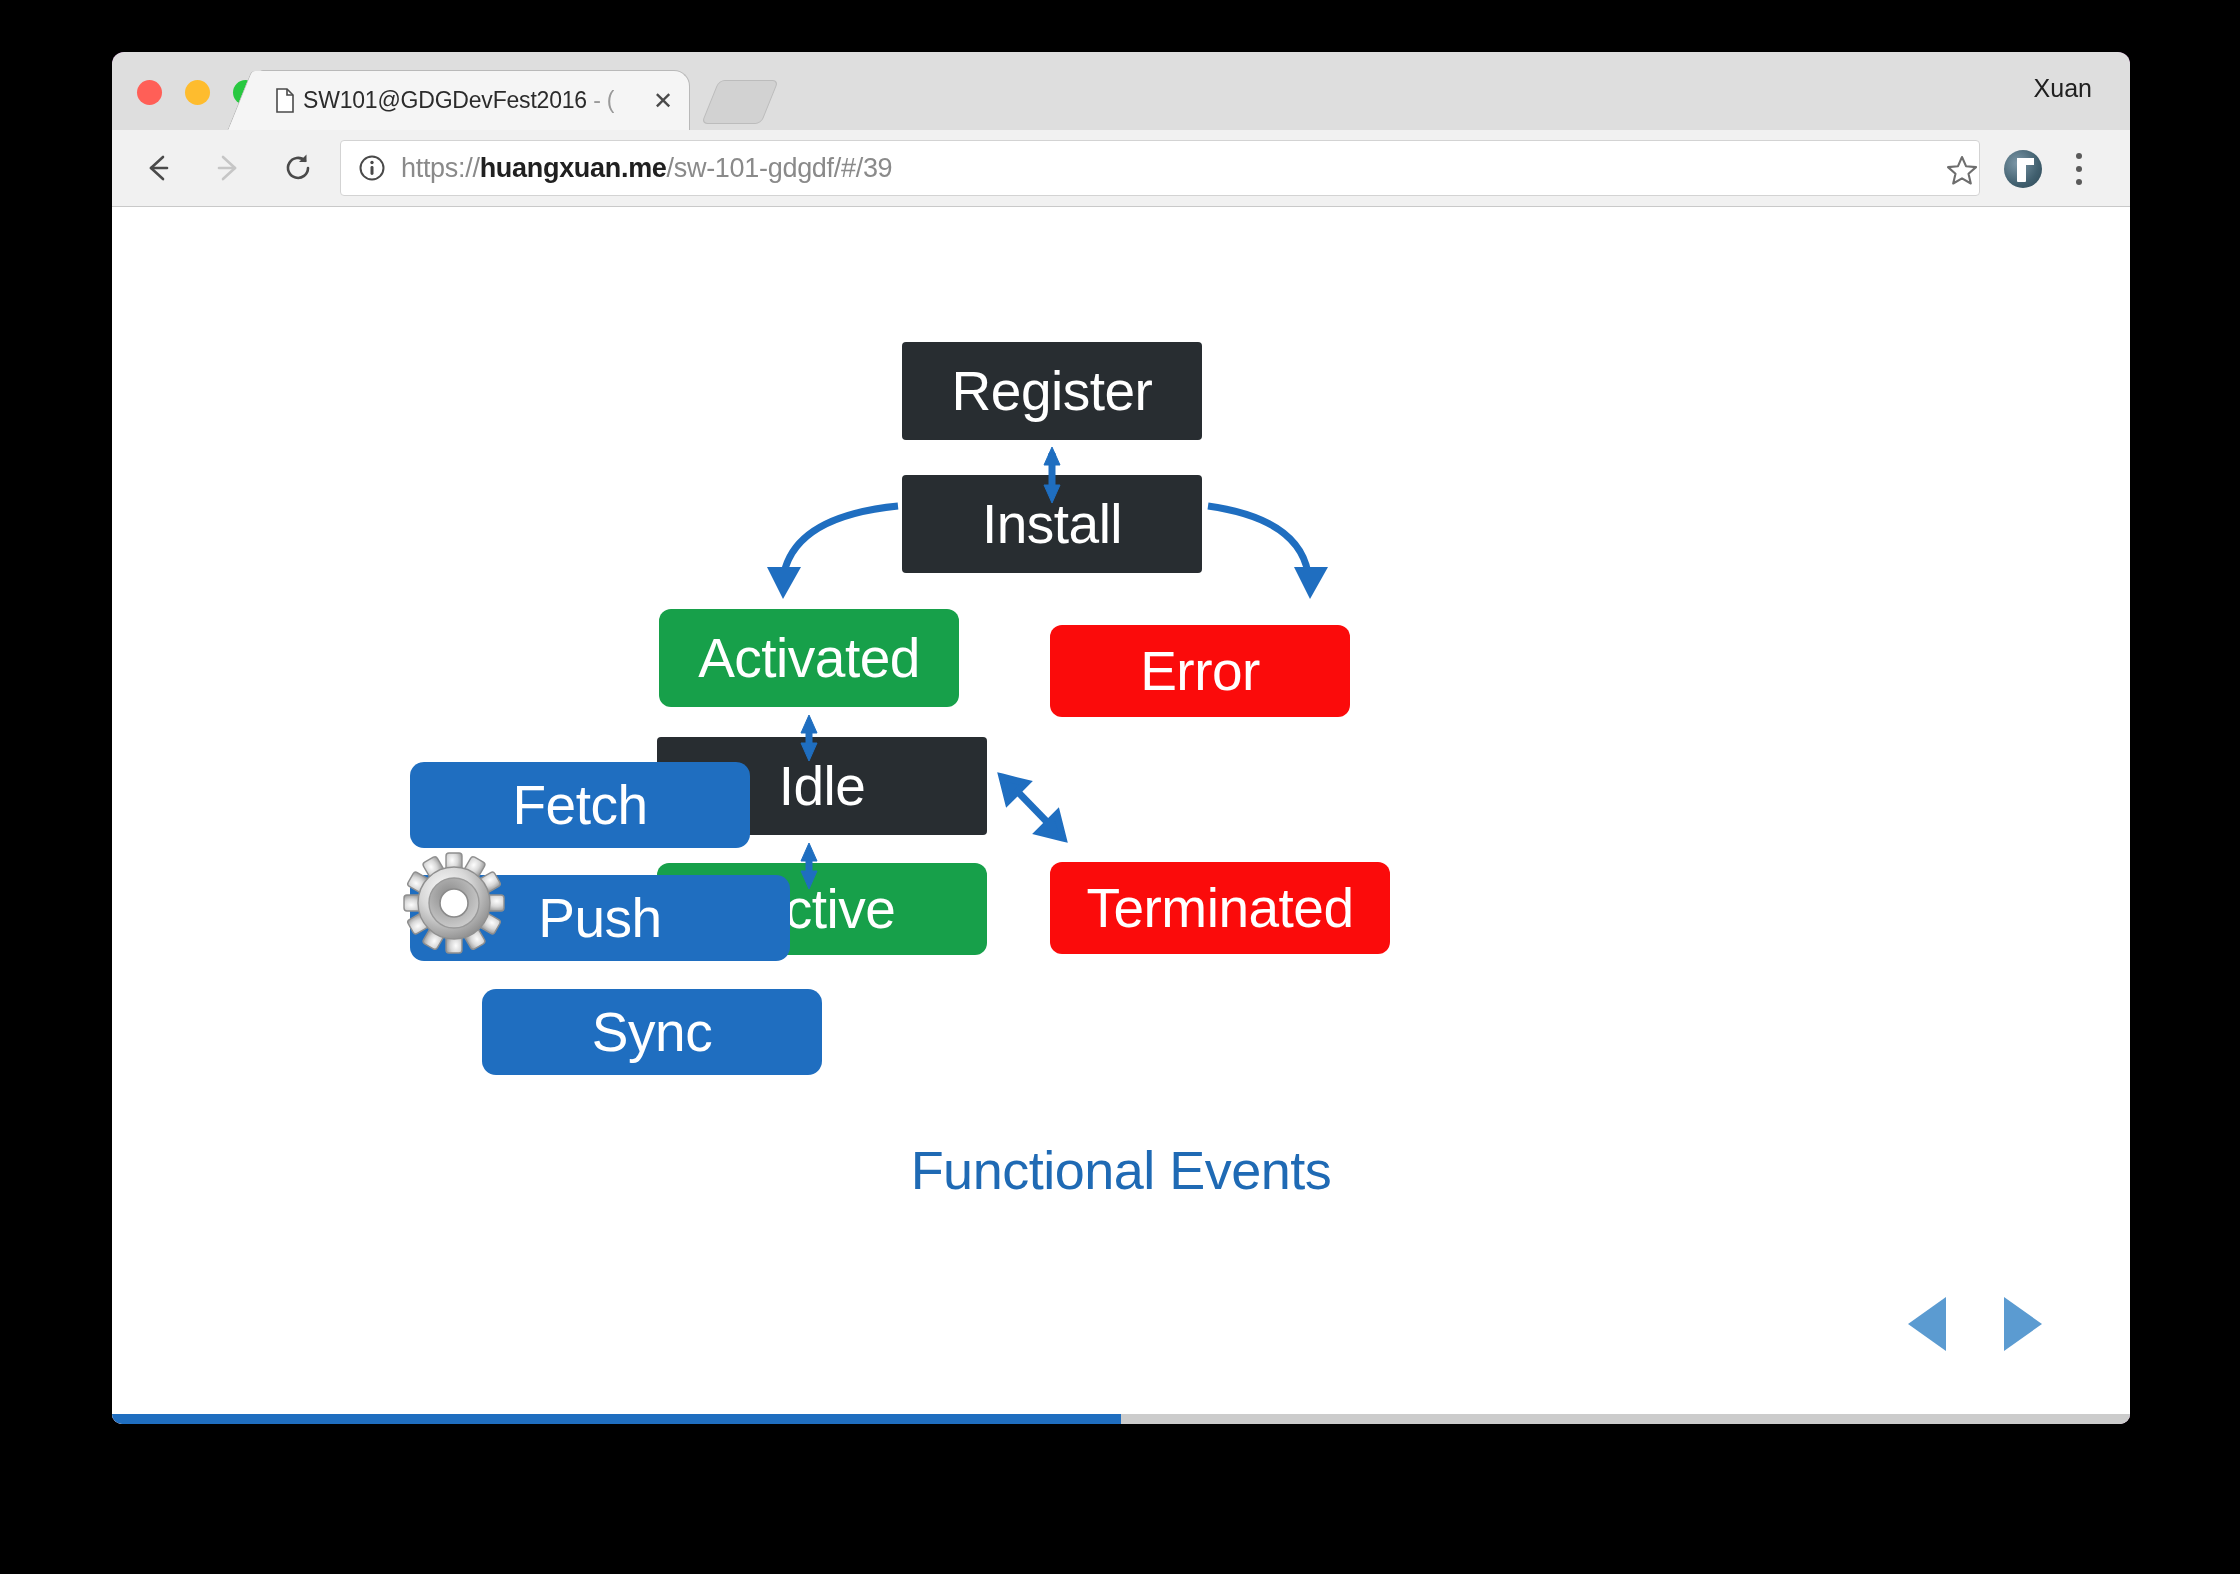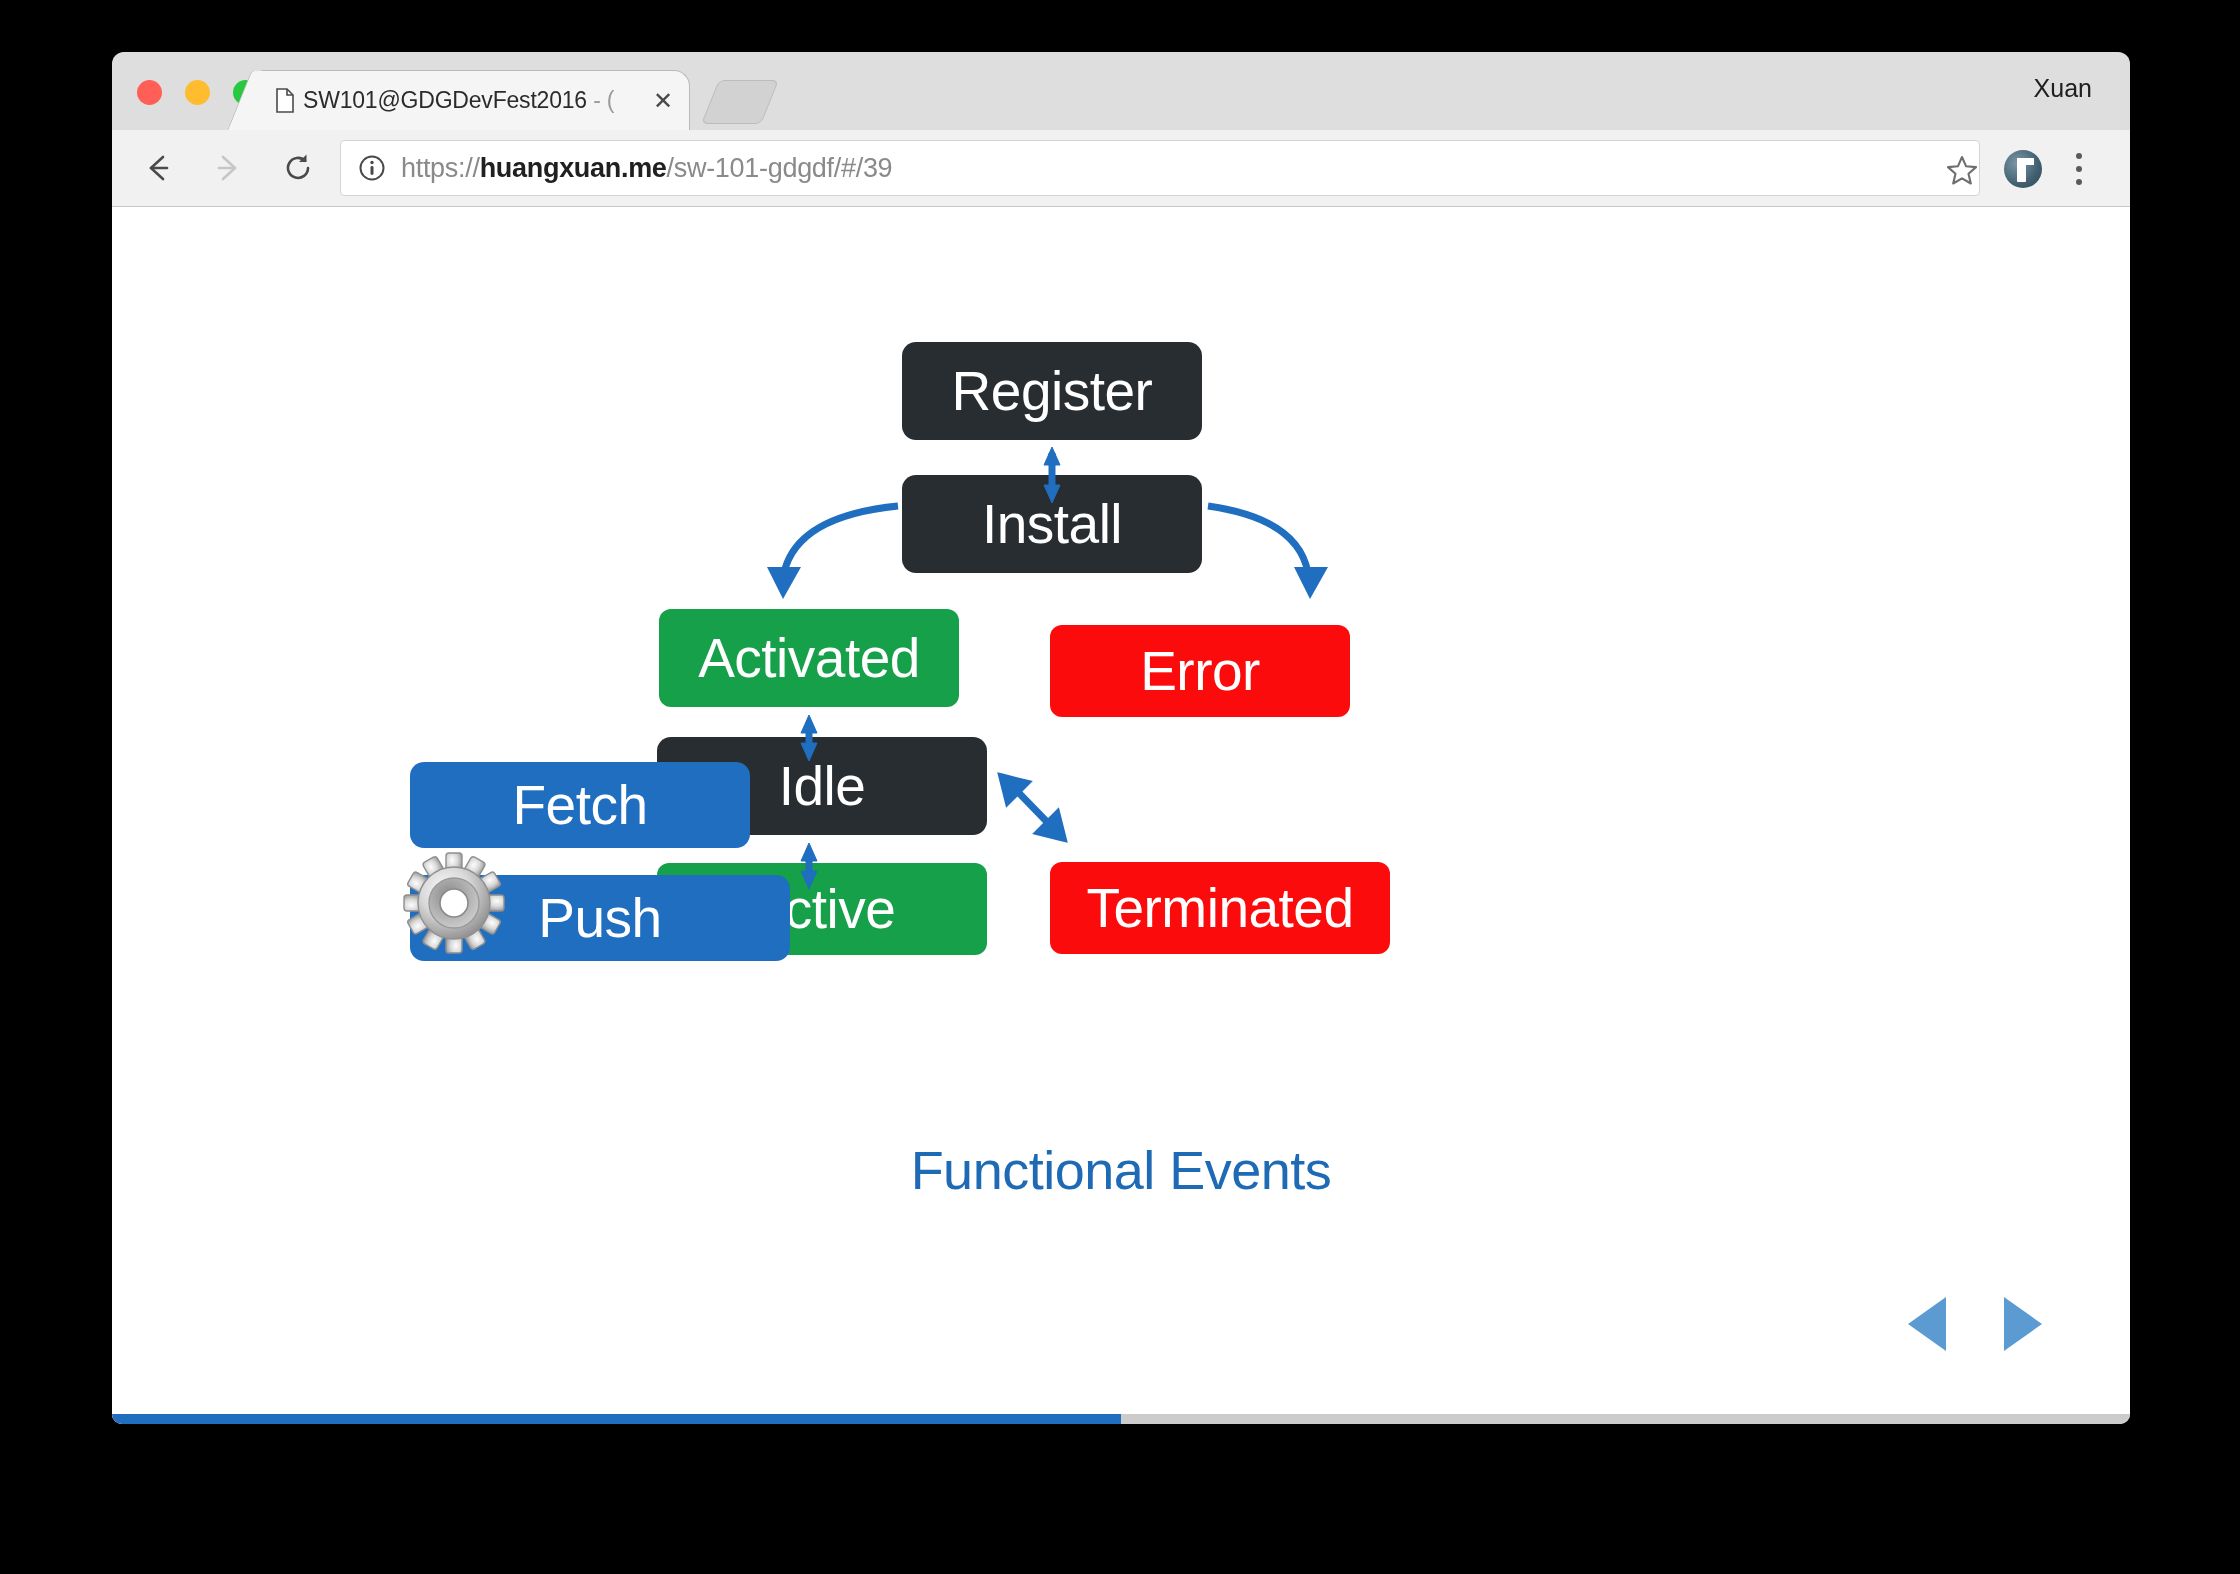--- a/index.html
+++ b/index.html
@@ -238,21 +238,21 @@
     overflow: hidden;
   }
 
   
   .node {
     position: absolute;
     display: flex;
     align-items: center;
     justify-content: center;
     color: #ffffff;
-    border-radius: 14px;
+    border-radius: 4px;
     font-size: 55px;
     line-height: 1;
     letter-spacing: -0.5px;
     white-space: nowrap;
   }
   .node.dark  { background: #282d31; }
   .node.green { background: #17a04a; }
   .node.red   { background: #fb0b0b; }
   .node.blue  { background: #1f6ec0; }
 
@@ -494,20 +494,21 @@
     <div class="node dark" id="node-register">Register</div>
     <div class="node dark" id="node-install">Install</div>
     <div class="node green" id="node-activated">Activated</div>
     <div class="node red" id="node-error">Error</div>
     <div class="node dark" id="node-idle">Idle</div>
     <div class="node green" id="node-active">Active</div>
     <div class="node red" id="node-terminated">Terminated</div>
 
     <div class="node blue" id="node-fetch">Fetch</div>
     <div class="node blue" id="node-push">Push</div>
+    <div class="node blue" id="node-sync">Sync</div>
 
     <div id="gear-icon">
       <svg width="112" height="112" viewBox="0 0 112 112">
         <defs>
           <radialGradient id="gearGrad" cx="38%" cy="33%" r="72%">
             <stop offset="0%" stop-color="#fdfdfd"></stop>
             <stop offset="48%" stop-color="#d8d8d8"></stop>
             <stop offset="100%" stop-color="#8d8d8d"></stop>
           </radialGradient>
           <radialGradient id="holeGrad" cx="40%" cy="35%" r="70%">

